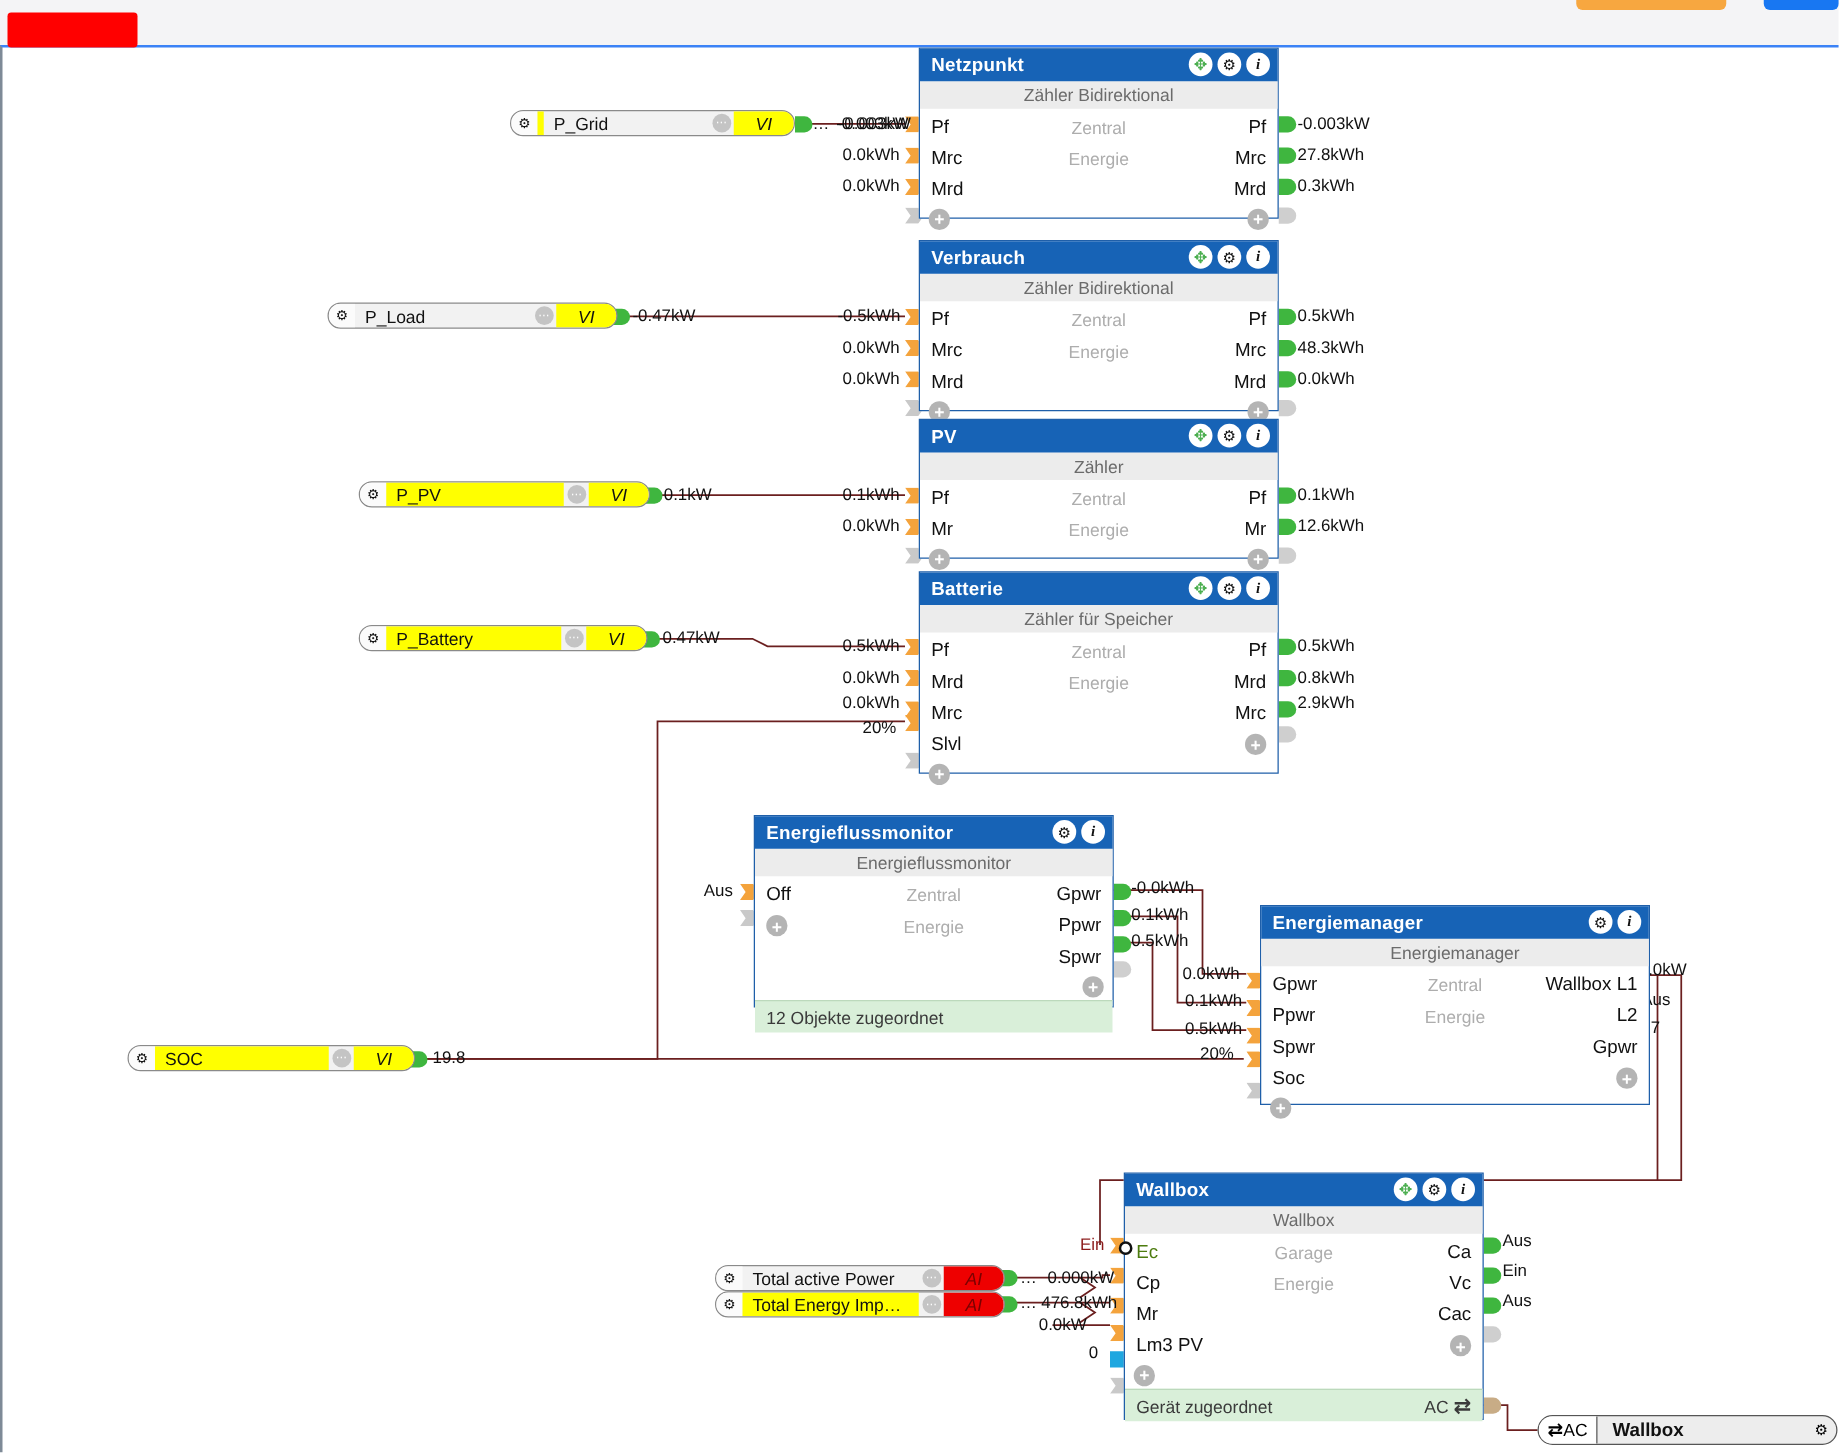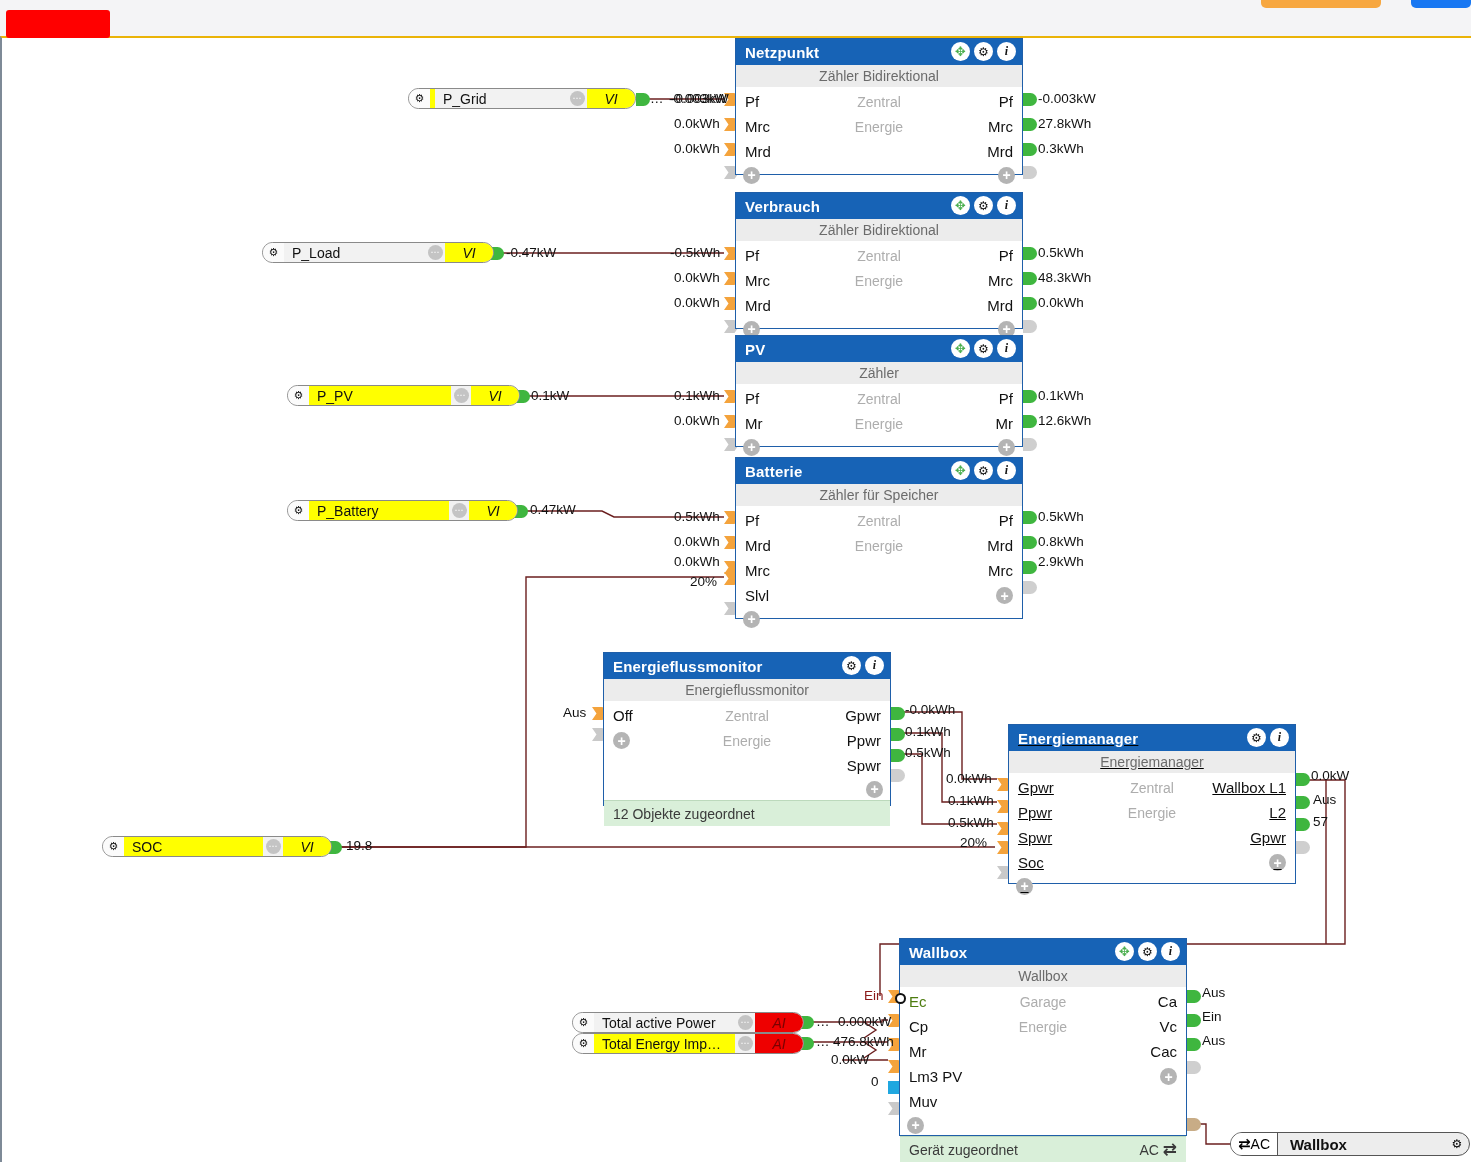--- a/index.html
+++ b/index.html
@@ -10,21 +10,21 @@
   #top-chrome{position:absolute;left:0;top:0;width:1471px;height:36px;background:#f4f4f6;}
   #top-chrome .btn-orange{position:absolute;right:90px;top:-10px;width:120px;height:18px;
       background:#f7a740;border-radius:5px;}
   #top-chrome .btn-blue{position:absolute;right:0px;top:-10px;width:60px;height:18px;
       background:#1877f2;border-radius:5px;}
   #red-overlay{position:absolute;left:6px;top:10px;width:104px;height:28px;background:#ff0000;
       border-radius:3px;z-index:60;}
 
   
   #canvas{position:absolute;left:0;top:36px;width:1471px;height:1126px;background:#ffffff;
-      border-top:2px solid #eab308;border-left:2px solid #7e8a97;box-sizing:border-box;}
+      border-top:2px solid #3b82f6;border-left:2px solid #7e8a97;box-sizing:border-box;}
 
   
   #wires{position:absolute;left:0;top:0;width:1471px;height:1126px;pointer-events:none;}
 
   
   .node{position:absolute;background:#ffffff;border:1px solid #1f5fa9;box-sizing:border-box;z-index:10;}
   .node .title{height:26px;background:#1763b6;color:#fff;font-size:15px;font-weight:bold;
       display:flex;align-items:center;padding-left:9px;position:relative;letter-spacing:.2px;}
   .node .title .tools{position:absolute;right:6px;top:3px;display:flex;gap:4px;}
   .node .subtitle{height:22px;background:#ececec;color:#6b6b6b;font-size:14px;
@@ -357,21 +357,21 @@
   <div class="pin-in grey" style="left:590px;top:690px;"></div>
   <div class="pin-out" style="left:889px;top:669px;"></div>
   <div class="pin-out" style="left:889px;top:690px;"></div>
   <div class="pin-out" style="left:889px;top:711px;"></div>
   <div class="pin-out grey" style="left:889px;top:731px;"></div>
   <div class="val" style="left:561px;top:667px;">Aus</div>
   <div class="val" style="left:903px;top:664px;">-0.0kWh</div>
   <div class="val" style="left:903px;top:686px;">0.1kWh</div>
   <div class="val" style="left:903px;top:707px;">0.5kWh</div>
 
-  <div class="node" style="left:1006px;top:686px;width:288px;height:160px;text-decoration:underline;">
+  <div class="node" style="left:1006px;top:686px;width:312px;height:160px;">
     <div class="title">
       <span>Energiemanager</span>
       <span class="tools">
         <span class="tool">⚙</span>
         <span class="tool info">i</span>
       </span>
     </div>
     <div class="subtitle">Energiemanager</div>
     <div class="body">
       <div class="row">
@@ -436,23 +436,20 @@
         <span class="lbl-r">Vc</span>
       </div>
       <div class="row">
         <span class="lbl-l">Mr</span>
         <span class="lbl-r">Cac</span>
       </div>
       <div class="row">
         <span class="lbl-l">Lm3 PV</span>
         <span class="plus">+</span>
       </div>
-      <div class="row">
-        <span class="lbl-l">Muv</span>
-      </div>
       <div class="plusrow">
         <span class="plus">+</span>
       </div>
     </div>
     <div class="footer">
       <span>Gerät zugeordnet</span>
       <span>
         <span>AC</span>
         <span style="font-size:17px;font-weight:bold;">⇄</span>
       </span>

